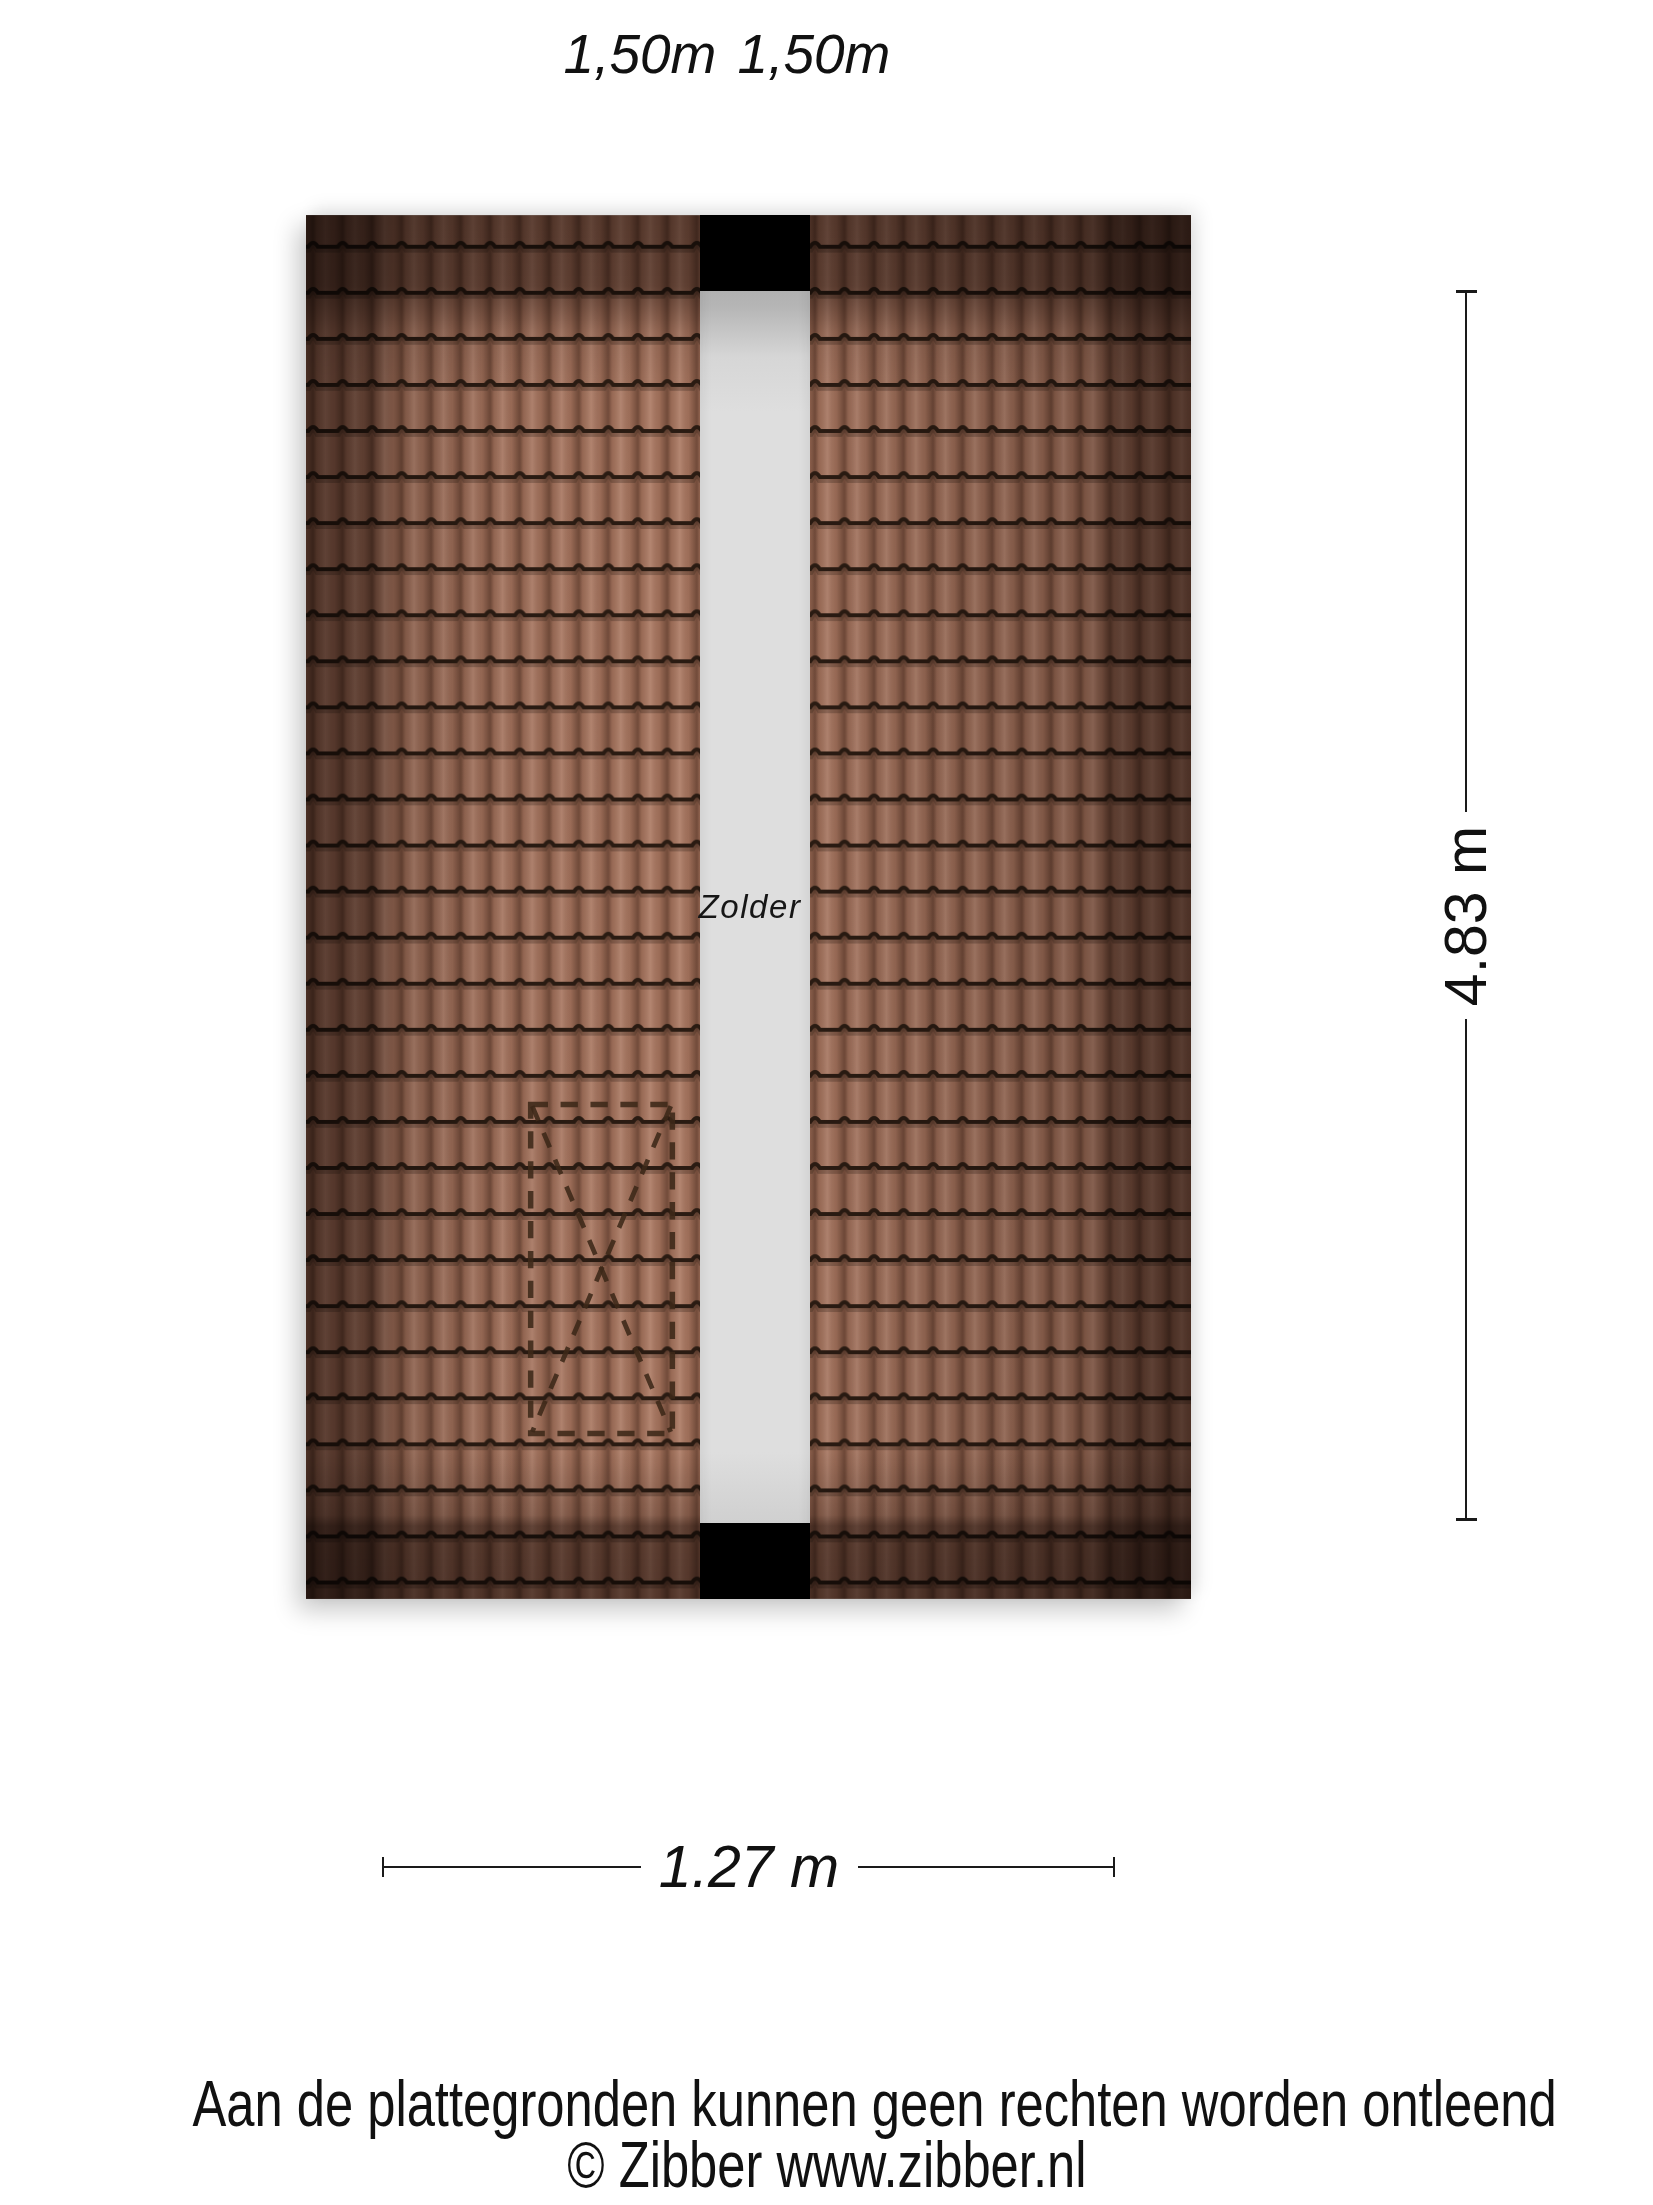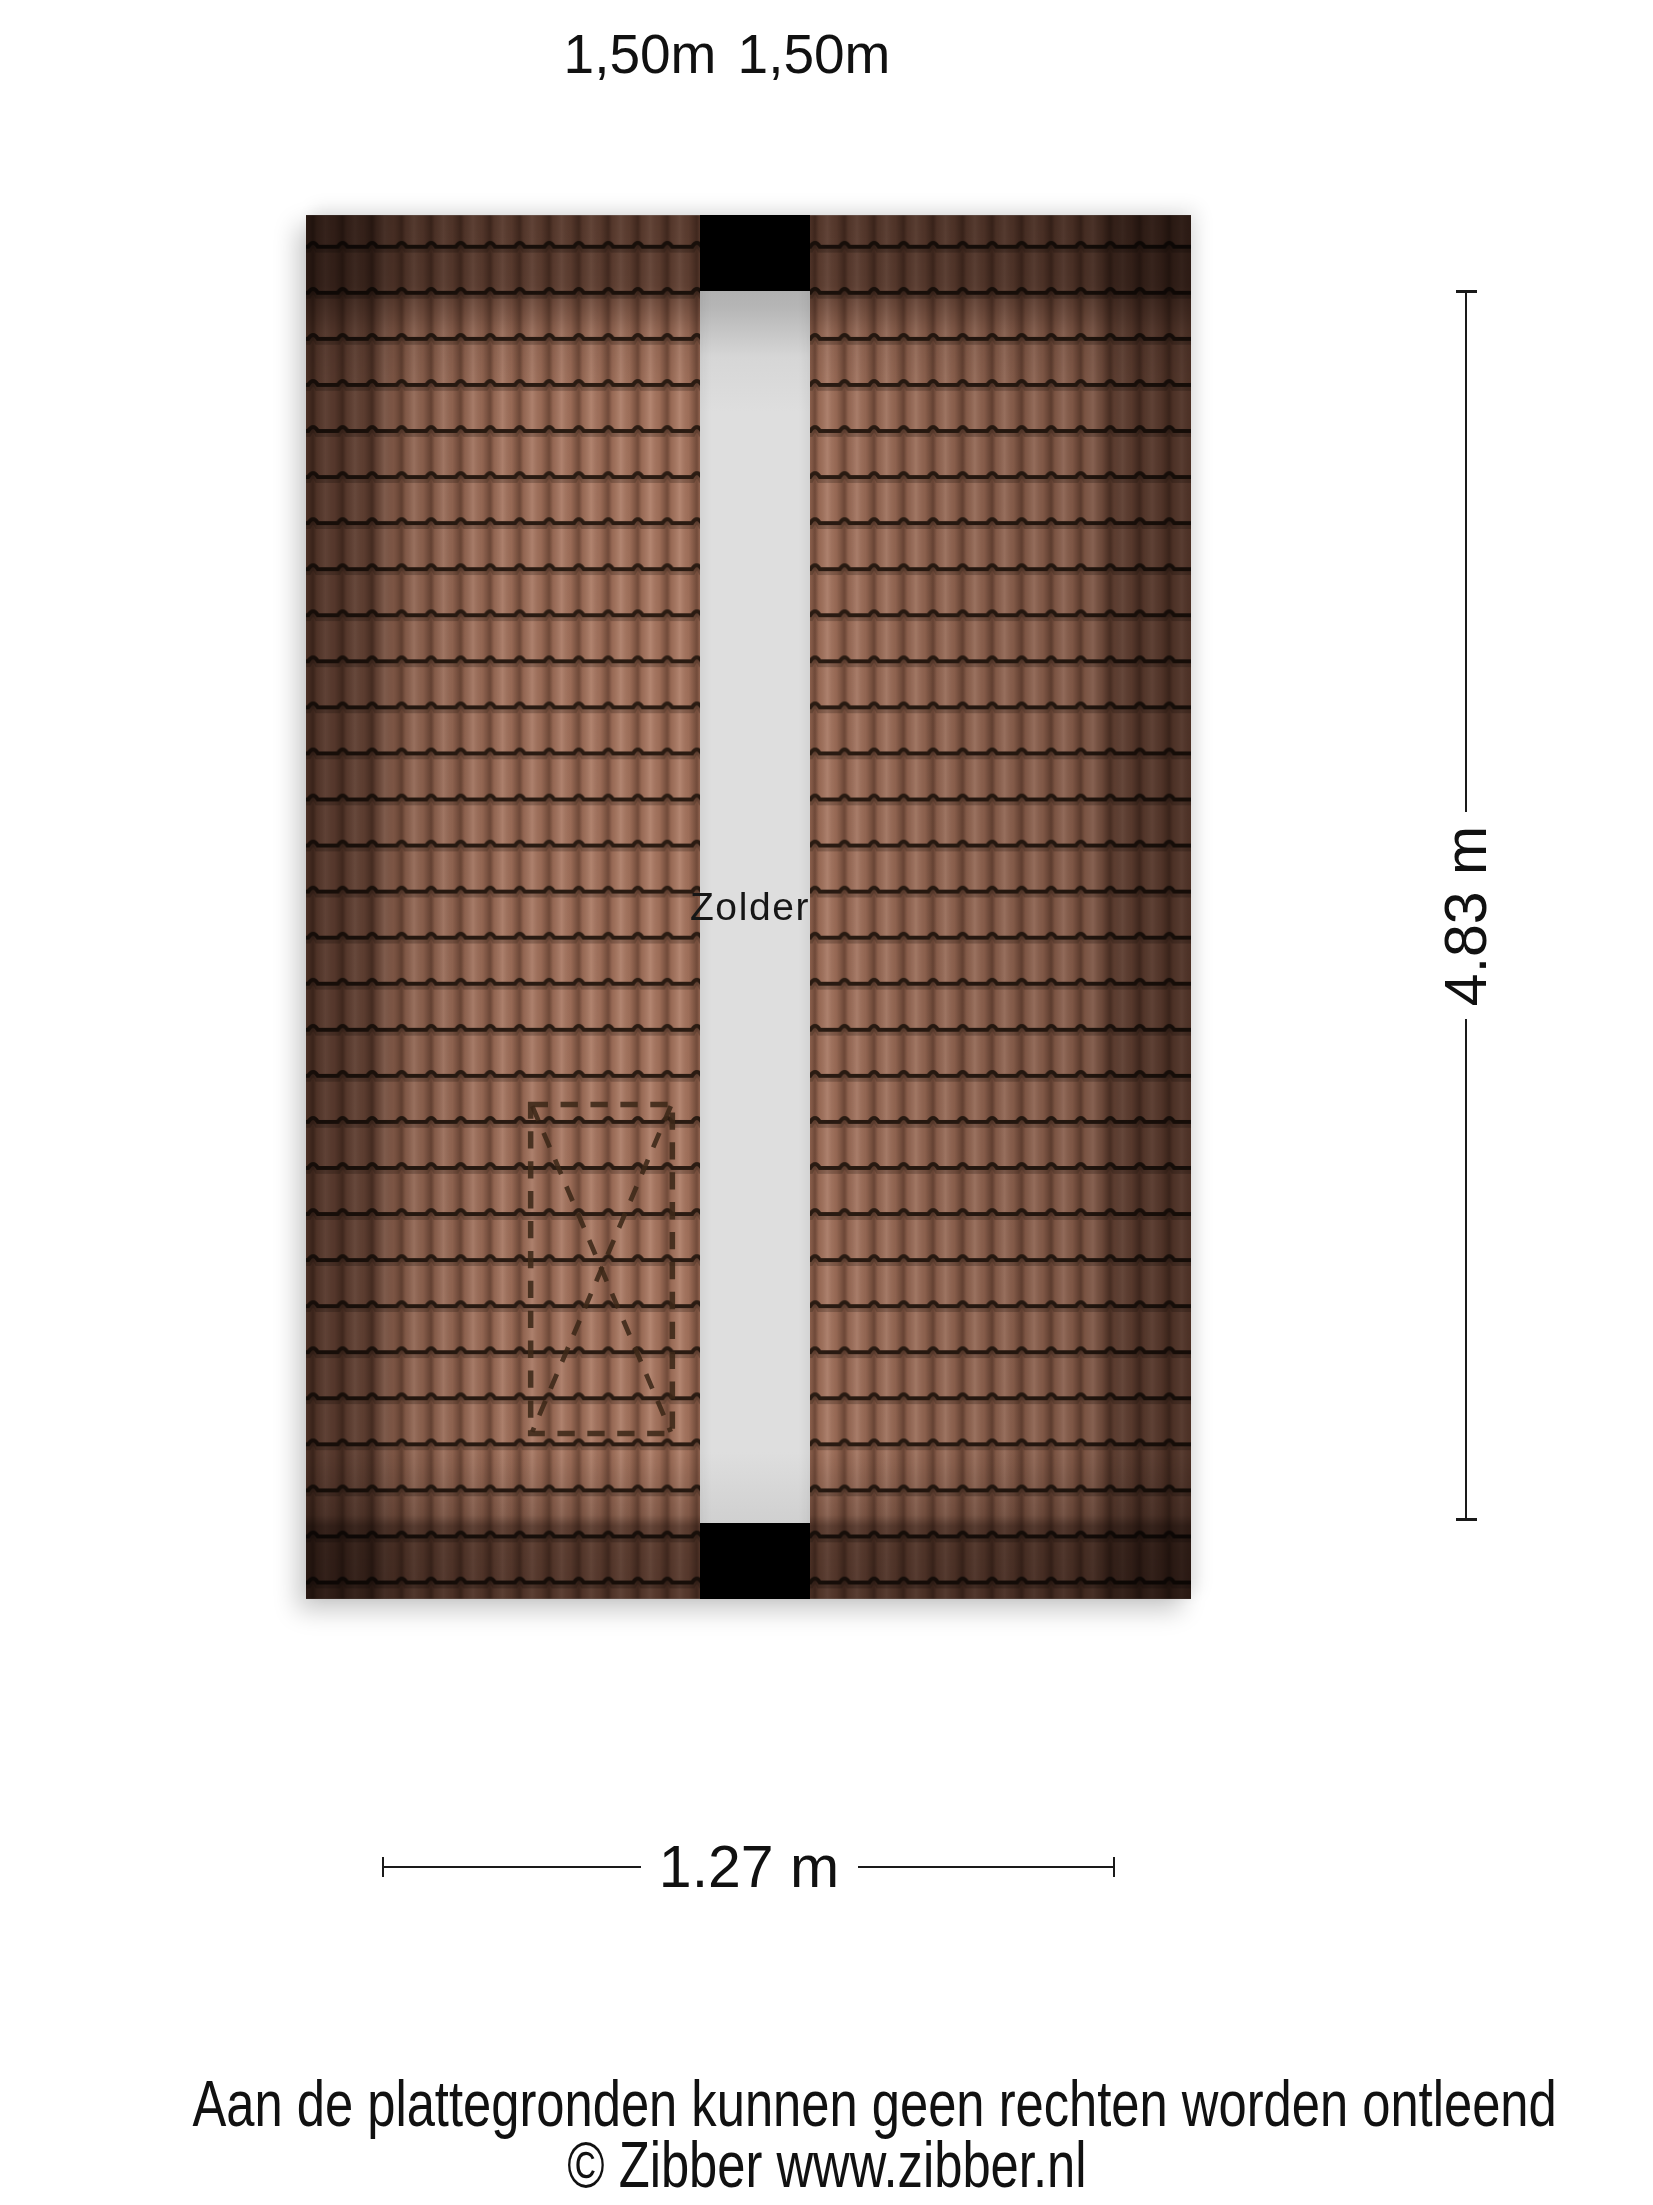--- a/index.html
+++ b/index.html
@@ -1,21 +1,21 @@
 <!DOCTYPE html>
 <html style="font-size:12.6px"><head>
 <meta charset="utf-8">
 <style>
   html,body{margin:0;padding:0;background:#ffffff;}
   #canvas{
     position:relative;width:1654px;height:2205px;background:#ffffff;overflow:hidden;
     font-family:"Liberation Sans","DejaVu Sans",sans-serif;color:#1a1a1a;
   }
   .abs{position:absolute;}
-  .centered{transform:translate(-50%,-50%);white-space:nowrap;}
+  .centered{transform:translate(-50%,-50%);white-space:nowrap;font-style:italic;}
 
   
   .top-label{font-size:55px;line-height:1;color:#111;}
 
   
   .roof{
     left:306px;top:215px;width:885px;height:1384px;overflow:hidden;isolation:isolate;
     box-shadow:-9.5px 11px 23.6px rgba(0,0,0,0.22), 6.3px -6.3px 17.3px rgba(0,0,0,0.10);
   }
   .roof svg.tiles{position:absolute;left:0;top:0;}
@@ -39,21 +39,21 @@
     background:linear-gradient(180deg,
       #9e9e9e 0px,#b5b5b5 91px,#d6d6d6 142px,#dedede 197px,
       #dedede 1237px,#d2d2d2 1296px,#c3c3c3 1384px);
     box-shadow:inset 0 0 12.6px rgba(0,0,0,0.10);
   }
   .beam{left:394px;width:110px;height:76px;background:#000;}
   .beam-top{top:0;}
   .beam-bottom{top:1308px;}
 
   
-  .room-label{font-size:39px;letter-spacing:1.6px;color:#161616;line-height:1;}
+  .room-label{font-size:33px;letter-spacing:1.6px;color:#161616;line-height:1;}
 
   
   .dimline{background:#1a1a1a;}
   .dim-label{font-size:59px;line-height:1;color:#111;}
   .dim-label-v{transform:translate(-50%,-50%) rotate(-90deg);}
 
   
   .footer-line{position:absolute;left:0;width:1654px;text-align:center;font-size:65px;line-height:1;color:#111;}
   .condensed{display:inline-block;transform:scaleX(0.78);transform-origin:50% 50%;white-space:nowrap;}
 </style>

